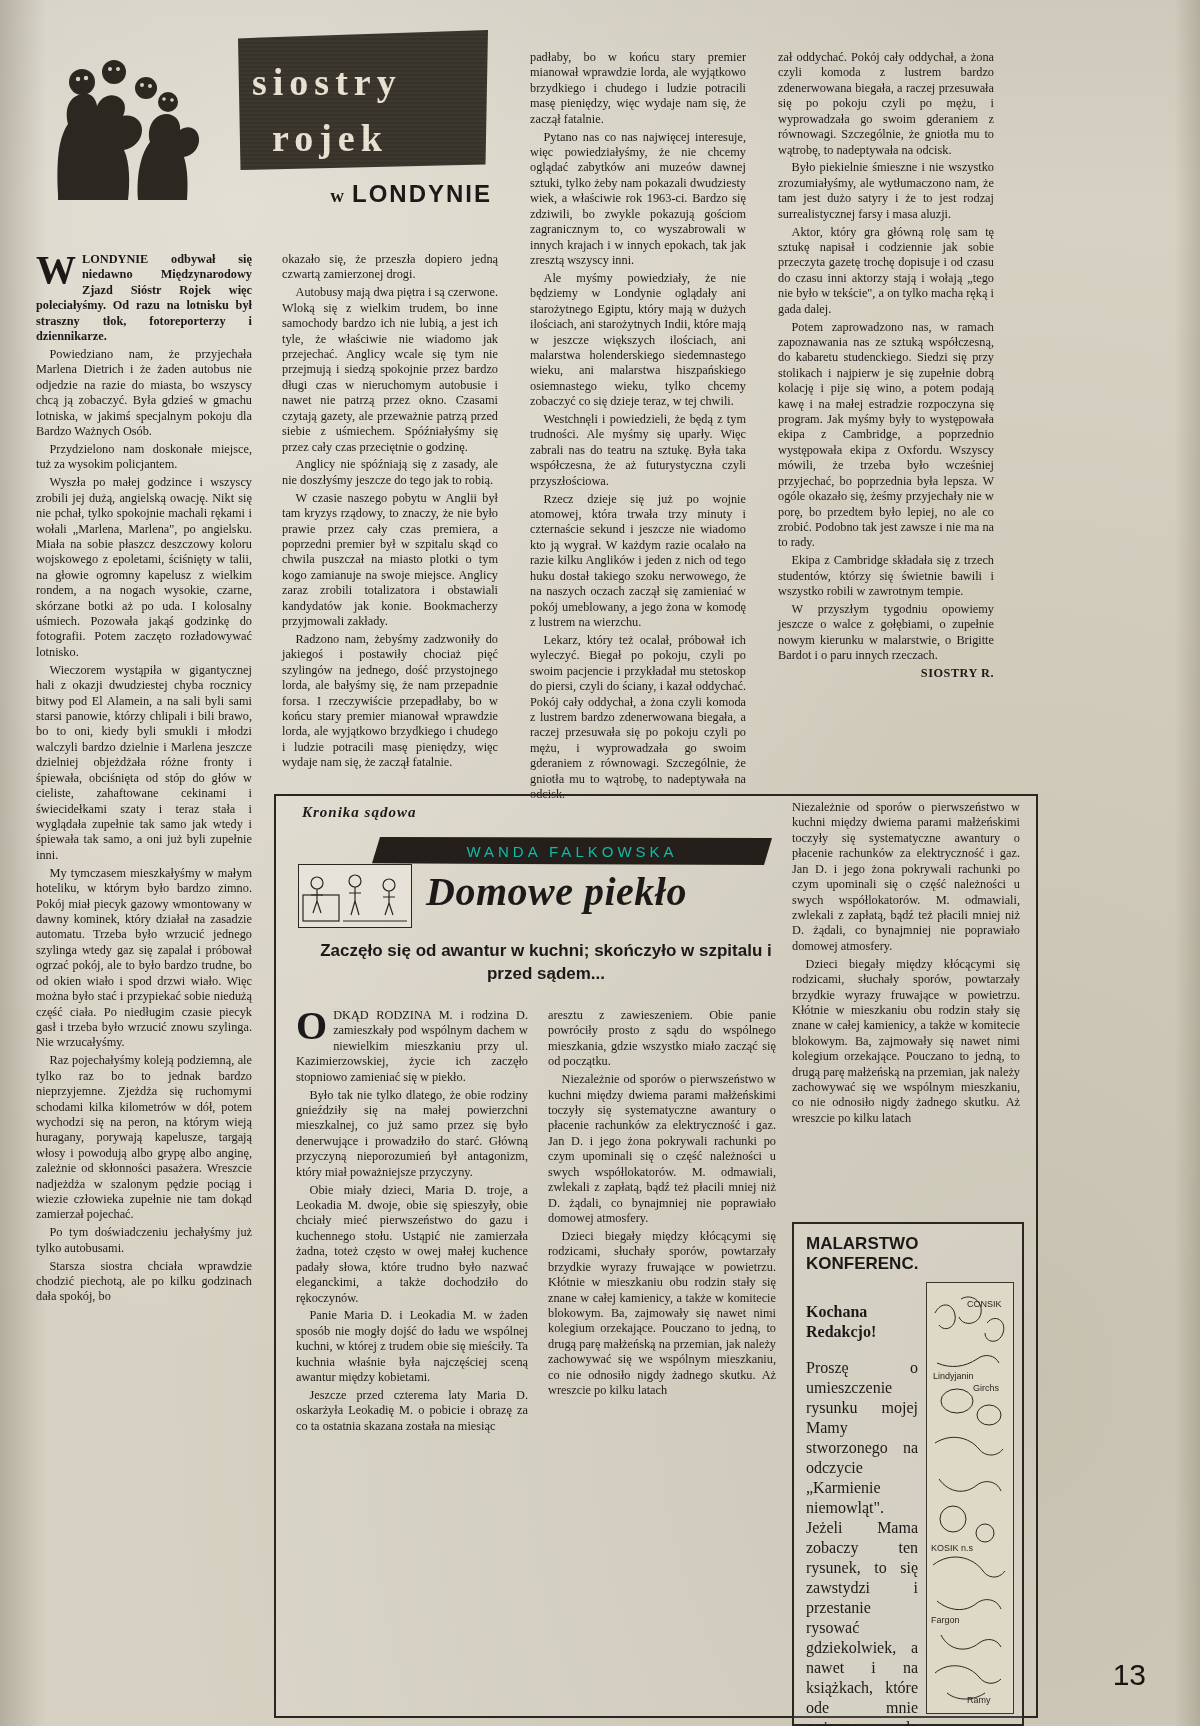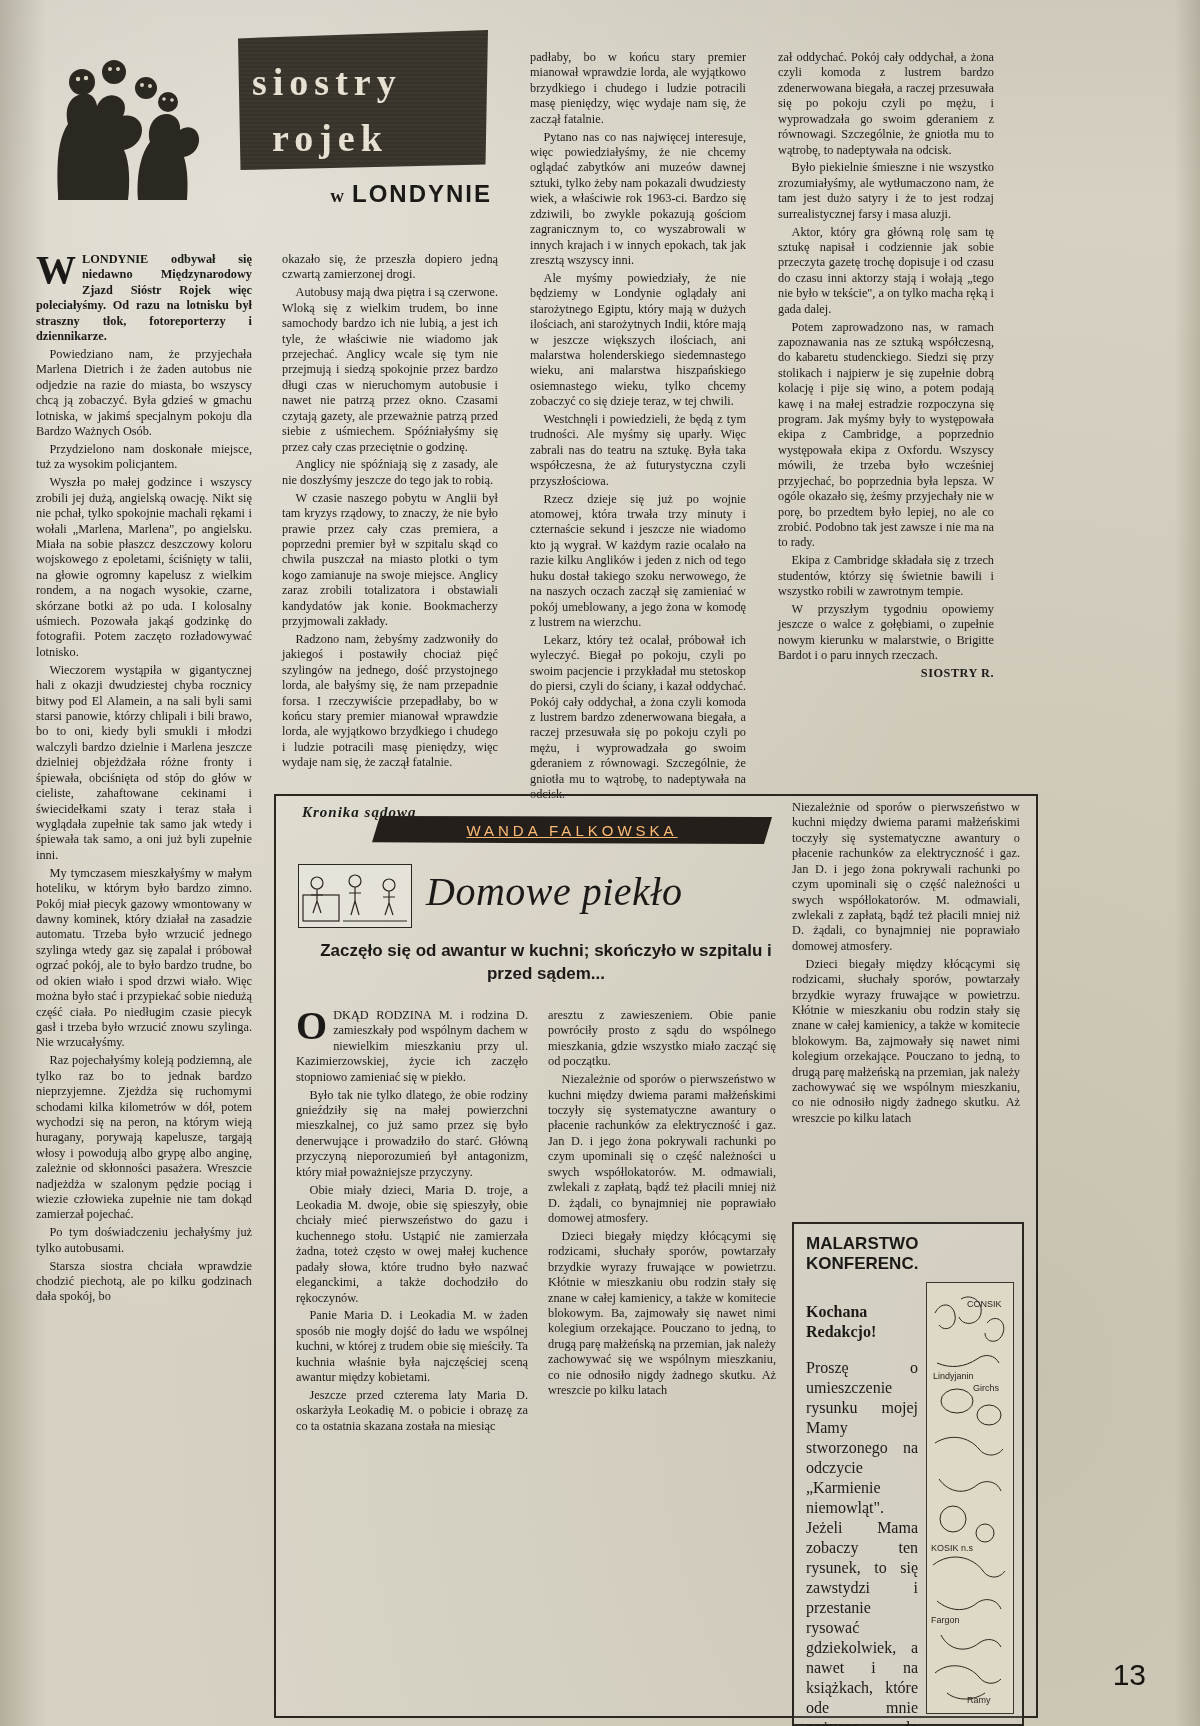--- a/index.html
+++ b/index.html
@@ -131,36 +131,36 @@
   .kronika-label{
     position:absolute; left:14px; top:8px;
     font-style:italic;
     font-family:"Liberation Serif", serif;
     font-weight:bold;
     font-size:15px;
     letter-spacing:1px;
     margin-left:12px;
   }
   .author-bar{
-    position:absolute; left:96px; top:20px;
+    position:absolute; left:96px; top:41px;
     width:400px; height:28px;
     background:#241f1a;
-    color:#fdba74;
+    color:#14b8a6;
     -webkit-clip-path: polygon(2% 0, 100% 4%, 98% 100%, 0 94%);
     clip-path: polygon(2% 0, 100% 4%, 98% 100%, 0 94%);
     font-family:"Liberation Sans", sans-serif;
     letter-spacing:4px;
     font-size:15px;
-    display:flex; align-items:center; justify-content:center;text-decoration:underline;
+    display:flex; align-items:center; justify-content:center;
   }
   .ktitle{
     position:absolute; left:150px; top:72px;
     font-family:"Liberation Serif", serif;
     font-style:italic;
-    font-weight:normal;
+    font-weight:bold;
     font-size:40px;
     letter-spacing:0.5px;
   }
   .vignette{
     position:absolute; left:22px; top:68px; width:112px; height:62px;
     border:1.5px solid #2a2620;
     background:rgba(255,255,255,0.25);
     overflow:hidden;
   }
   .deck{

